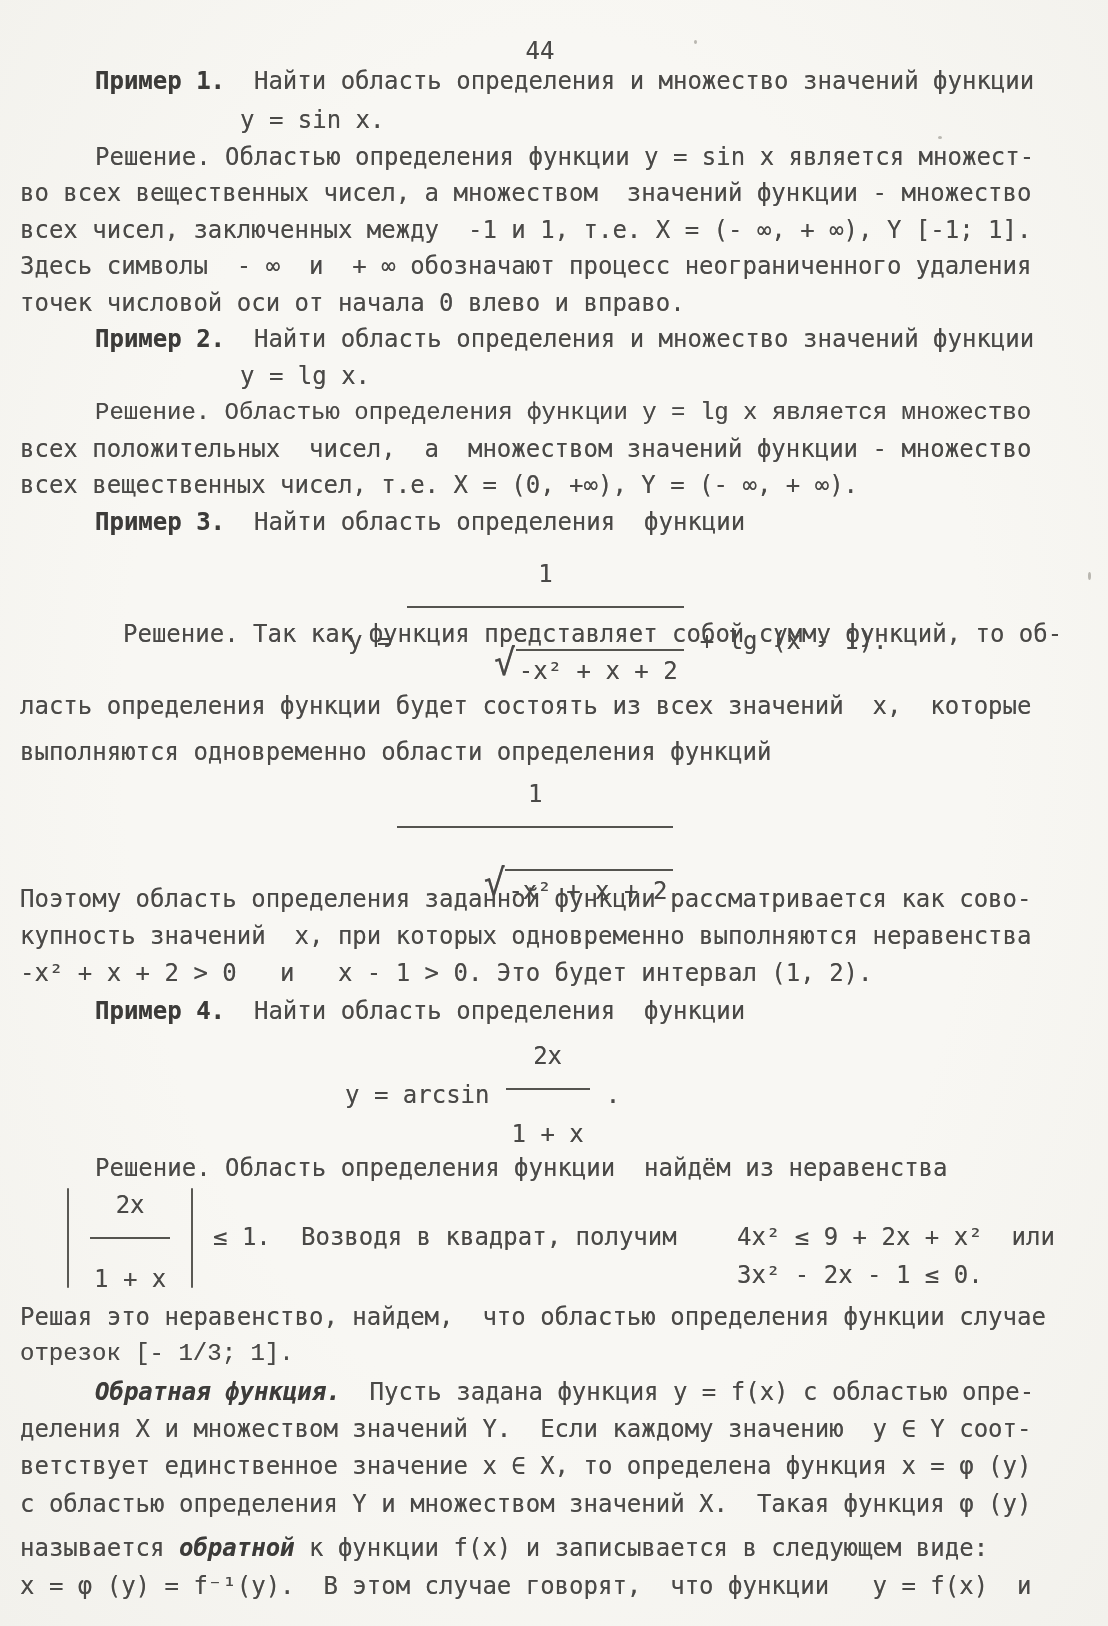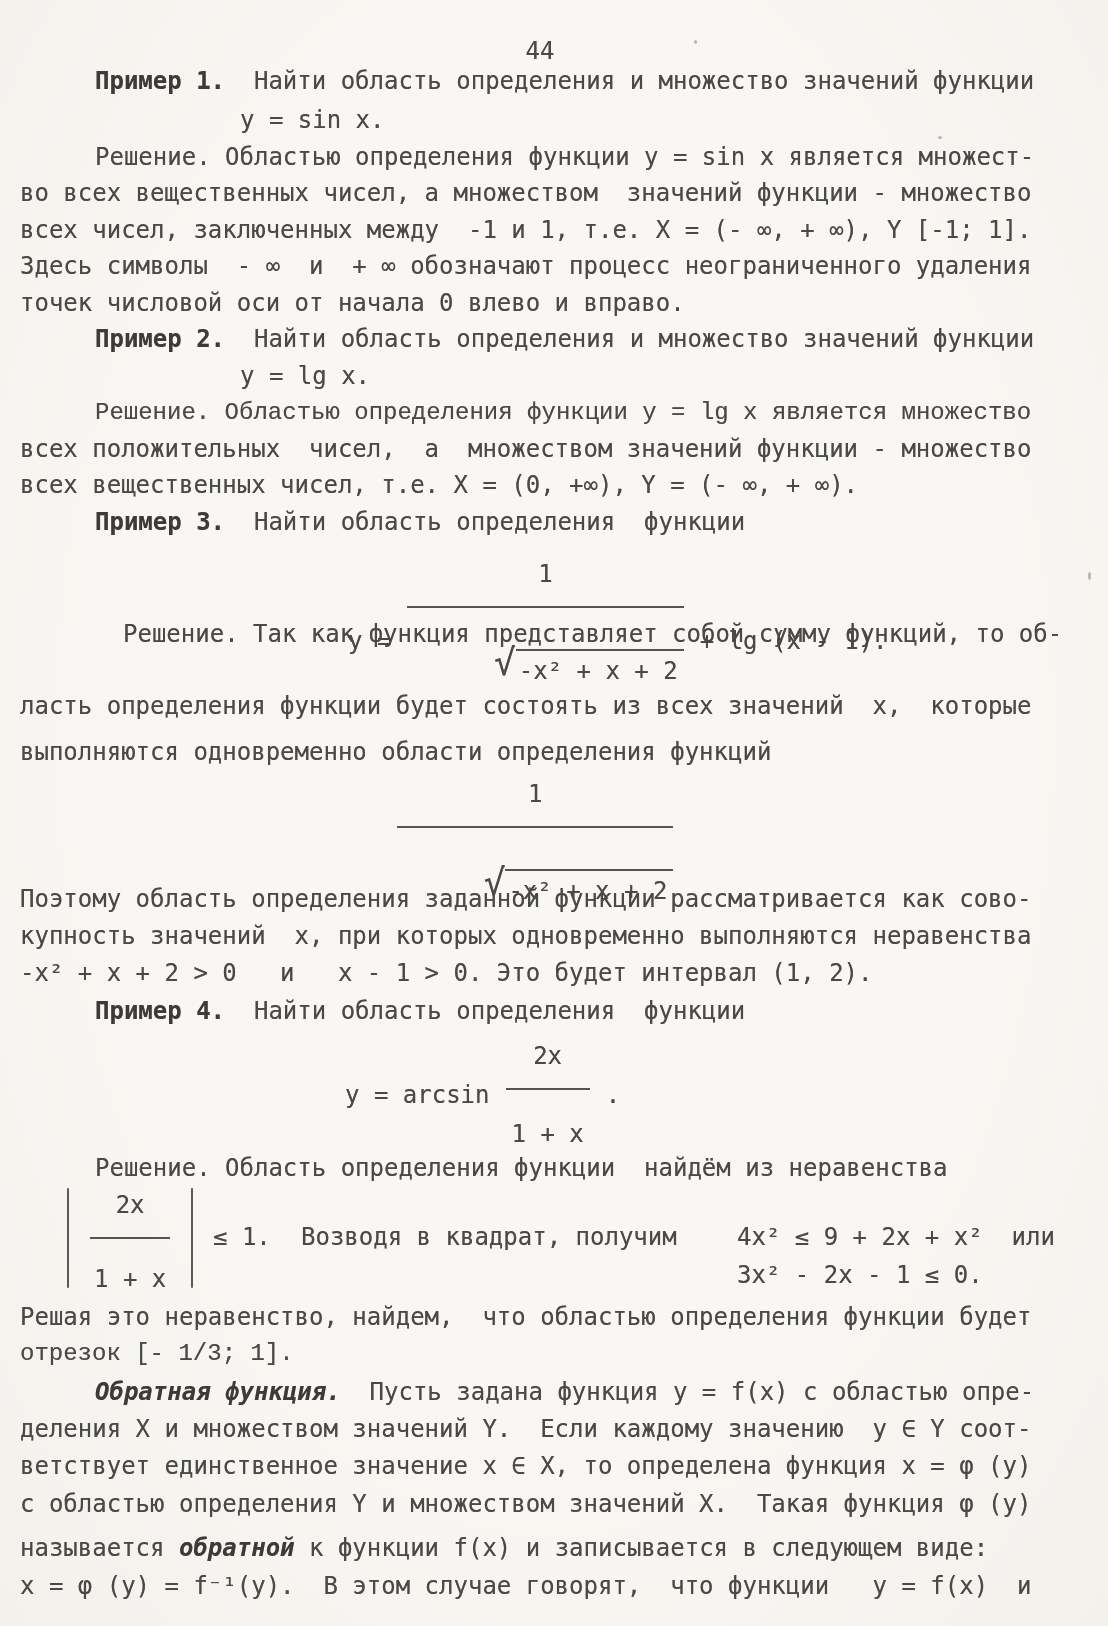--- a/index.html
+++ b/index.html
@@ -105,21 +105,21 @@
     <span class="num">2x</span>
     <span class="den">1 + x</span>
   </span>
 </div>
 <div class="vbar" style="left:191px;top:1188px;height:100px;"></div>
 <div class="line" style="left:213px;top:1222px;">≤ 1.</div>
 <div class="line" style="left:301px;top:1222px;">Возводя в квадрат, получим</div>
 <div class="line" style="left:737px;top:1222px;">4x² ≤ 9 + 2x + x²  или</div>
 <div class="line" style="left:737px;top:1260px;">3x² - 2x - 1 ≤ 0.</div>
 
-<div class="line" style="top:1302px;">Решая это неравенство, найдем,  что областью определения функции будет</div>
+<div class="line" style="top:1302px;">Решая это неравенство, найдем,  что областью определения функции случае</div>
 <div class="line" style="top:1338px;font-family:Liberation Mono, monospace;">отрезок [- 1/3; 1].</div>
 
 <div class="line" style="left:95px;top:1377px;"><span class="bi">Обратная функция.</span><span>  Пусть задана функция y = f(x) с областью опре-</span></div>
 <div class="line" style="top:1414px;">деления X и множеством значений Y.  Если каждому значению  y ∈ Y соот-</div>
 <div class="line" style="top:1451px;">ветствует единственное значение x ∈ X, то определена функция x = φ (y)</div>
 <div class="line" style="top:1489px;">с областью определения Y и множеством значений X.  Такая функция φ (y)</div>
 <div class="line" style="top:1533px;"><span>называется </span><span class="bi">обратной</span><span> к функции f(x) и записывается в следующем виде:</span></div>
 <div class="line" style="top:1571px;">x = φ (y) = f⁻¹(y).  В этом случае говорят,  что функции   y = f(x)  и</div>
 
 <div class="speck" style="left:694px;top:40px;width:3px;height:4px;"></div>

